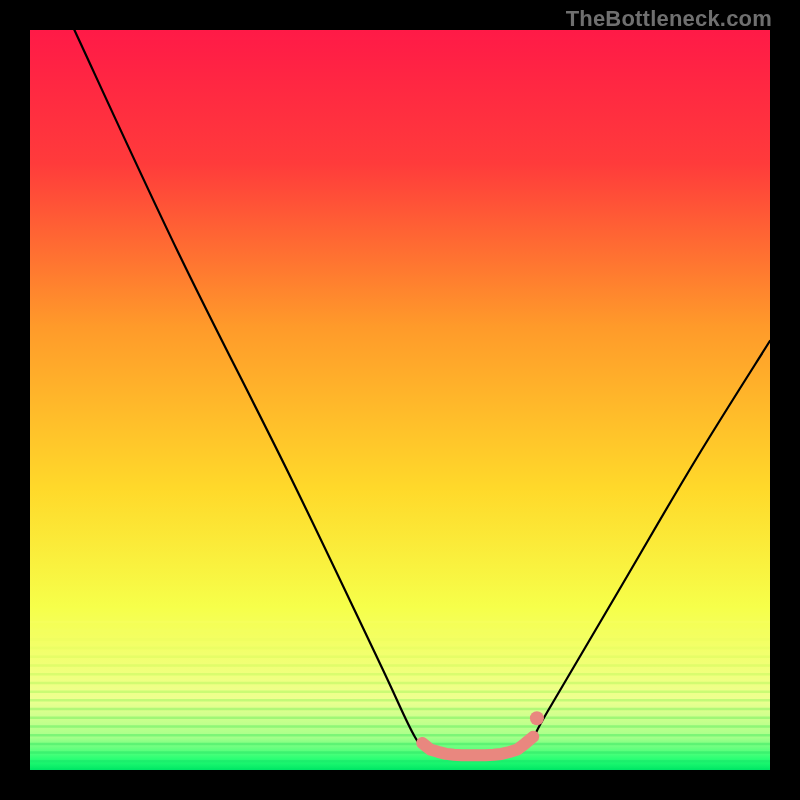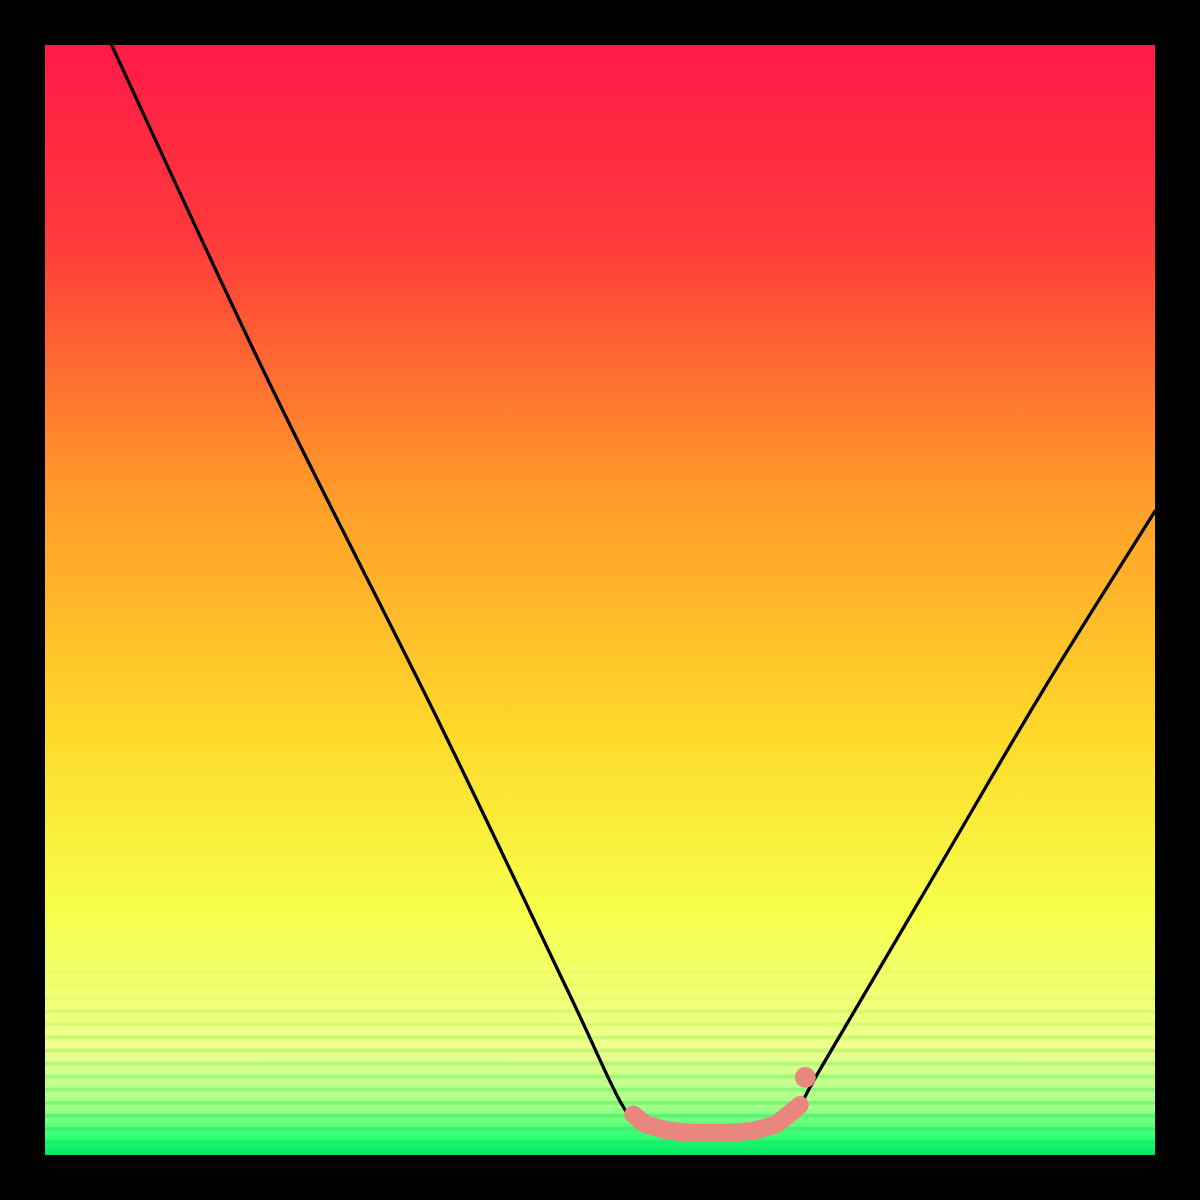--- a/index.html
+++ b/index.html
@@ -38,20 +38,21 @@
     z-index: 50;
   }
   svg {
     display: block;
   }
 </style>
 </head>
 <body>
 
 <div class="frame">
+  <div class="watermark">TheBottleneck.com</div>
 
   <div class="plot">
     <svg id="chart-svg" width="740" height="740" viewBox="0 0 740 740">
       <defs>
         <linearGradient id="bg-grad" x1="0" y1="0" x2="0" y2="1">
             <stop offset="0%" stop-color="#ff1a47"></stop>
             <stop offset="18%" stop-color="#ff3b3b"></stop>
             <stop offset="40%" stop-color="#ff9a2a"></stop>
             <stop offset="62%" stop-color="#ffd92a"></stop>
             <stop offset="78%" stop-color="#f6ff4a"></stop>

